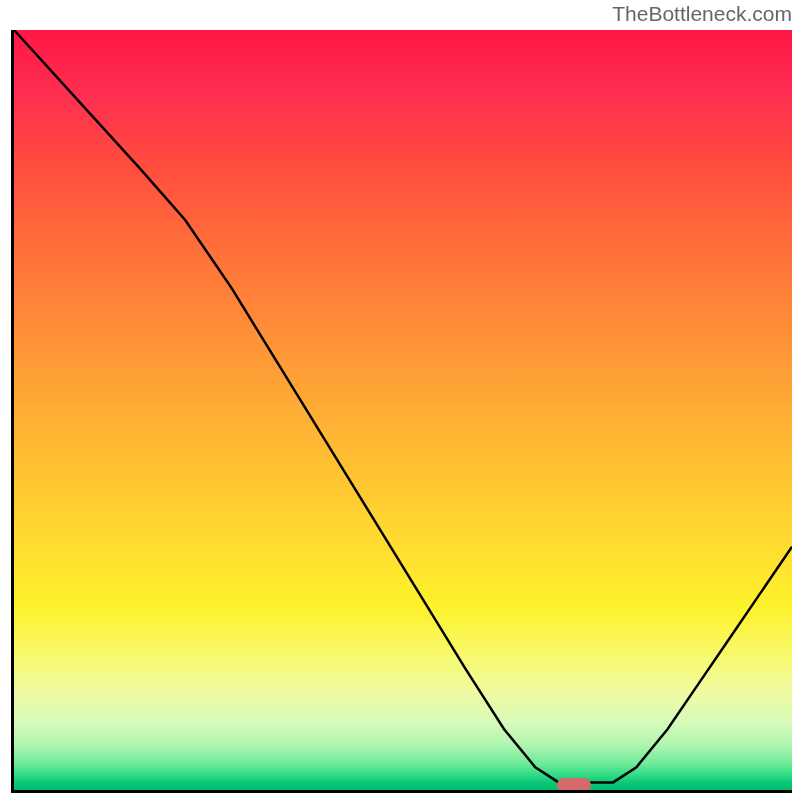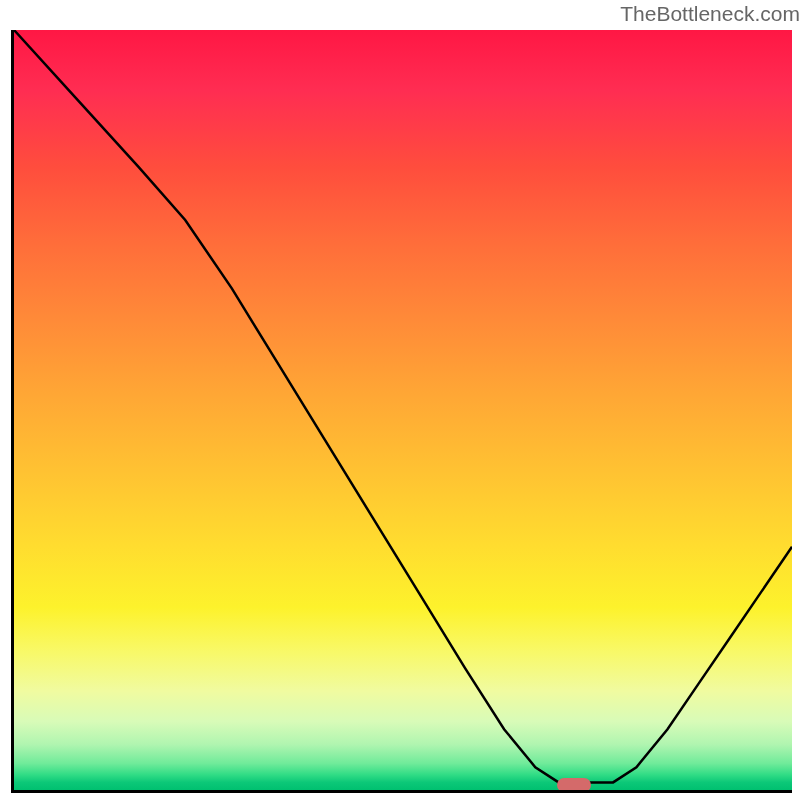--- a/index.html
+++ b/index.html
@@ -7,21 +7,21 @@
     padding: 0;
     width: 800px;
     height: 800px;
     position: relative;
     background: #ffffff;
     font-family: Arial, sans-serif;
   }
   .attribution {
     position: absolute;
     top: 2px;
-    right: 0;
+    right: 8px;
     font-size: 21px;
     color: #666;
     font-weight: normal;
   }
   .chart-area {
     position: absolute;
     top: 30px;
     left: 11px;
     width: 778px;
     height: 760px;

